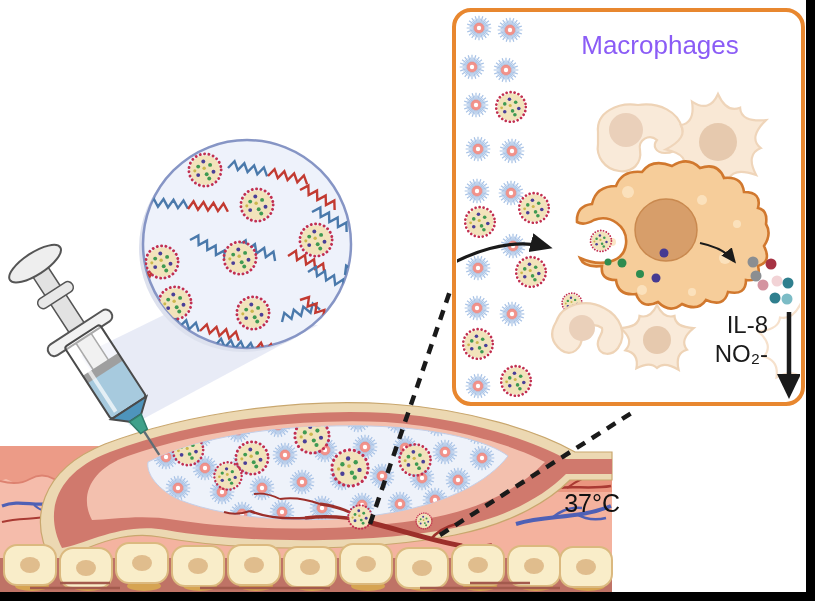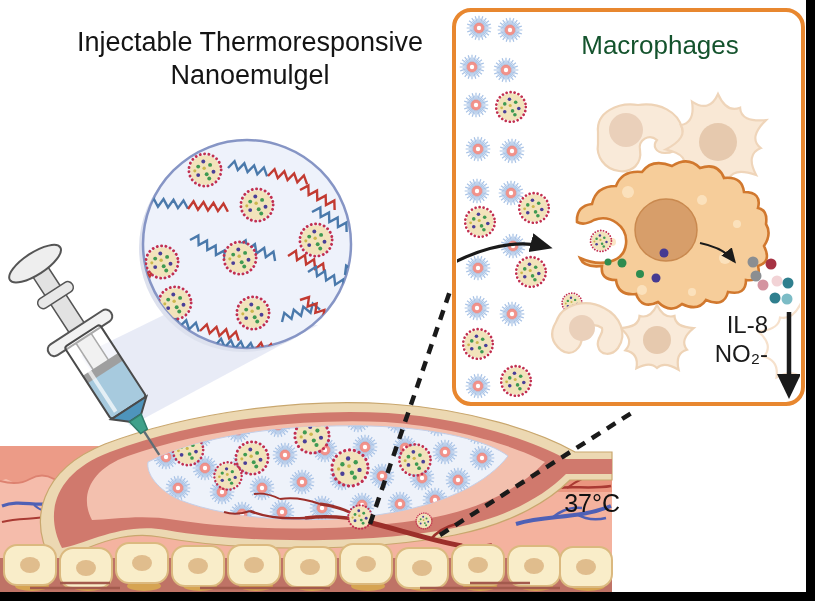--- a/index.html
+++ b/index.html
@@ -4,21 +4,21 @@
 <style>
   html,body{margin:0;padding:0;background:#fff;}
   .canvas{position:relative;width:815px;height:601px;background:#ffffff;overflow:hidden;
           font-family:"Liberation Sans",sans-serif;color:#111;}
   .frame-right{position:absolute;right:0;top:0;width:9px;height:601px;background:#000;}
   .frame-bottom{position:absolute;left:0;bottom:0;width:815px;height:9px;background:#000;}
   #scene{position:absolute;left:0;top:0;}
   .lbl{position:absolute;z-index:5;}
   .title{left:40px;top:26px;width:420px;text-align:center;font-size:27px;line-height:33px;
          font-weight:500;color:#141414;}
-  .mac-label{left:570px;top:30px;width:180px;text-align:center;font-size:26px;font-weight:500;color:#14532d;}
+  .mac-label{left:570px;top:30px;width:180px;text-align:center;font-size:26px;font-weight:500;color:#8b5cf6;}
   .cyto{left:640px;top:310px;width:128px;text-align:right;font-size:24px;line-height:29px;
         font-weight:500;color:#1a1a1a;}
   .temp{left:520px;top:489px;width:100px;text-align:right;font-size:25px;font-weight:500;color:#111;}
 </style>
 </head>
 <body>
 
 <div class="canvas">
 
   <svg id="scene" width="815" height="601" viewBox="0 0 815 601">
@@ -380,21 +380,20 @@
           </g>
 
         <g>
           <line x1="789" y1="312" x2="789" y2="378" stroke="#1a1a1a" stroke-width="4.5"></line>
           <polygon points="777,374 801,374 789,399" fill="#1a1a1a"></polygon>
         </g>
       </g>
     </g>
   </svg>
 
-  <div class="lbl title">Injectable Thermoresponsive Nanoemulgel</div>
   <div class="lbl mac-label">Macrophages</div>
   <div class="lbl cyto">
     <div>IL-8</div>
     <div>NO₂-</div>
   </div>
   <div class="lbl temp">37°C</div>
 
   <div class="frame-right"></div>
   <div class="frame-bottom"></div>
 </div>

